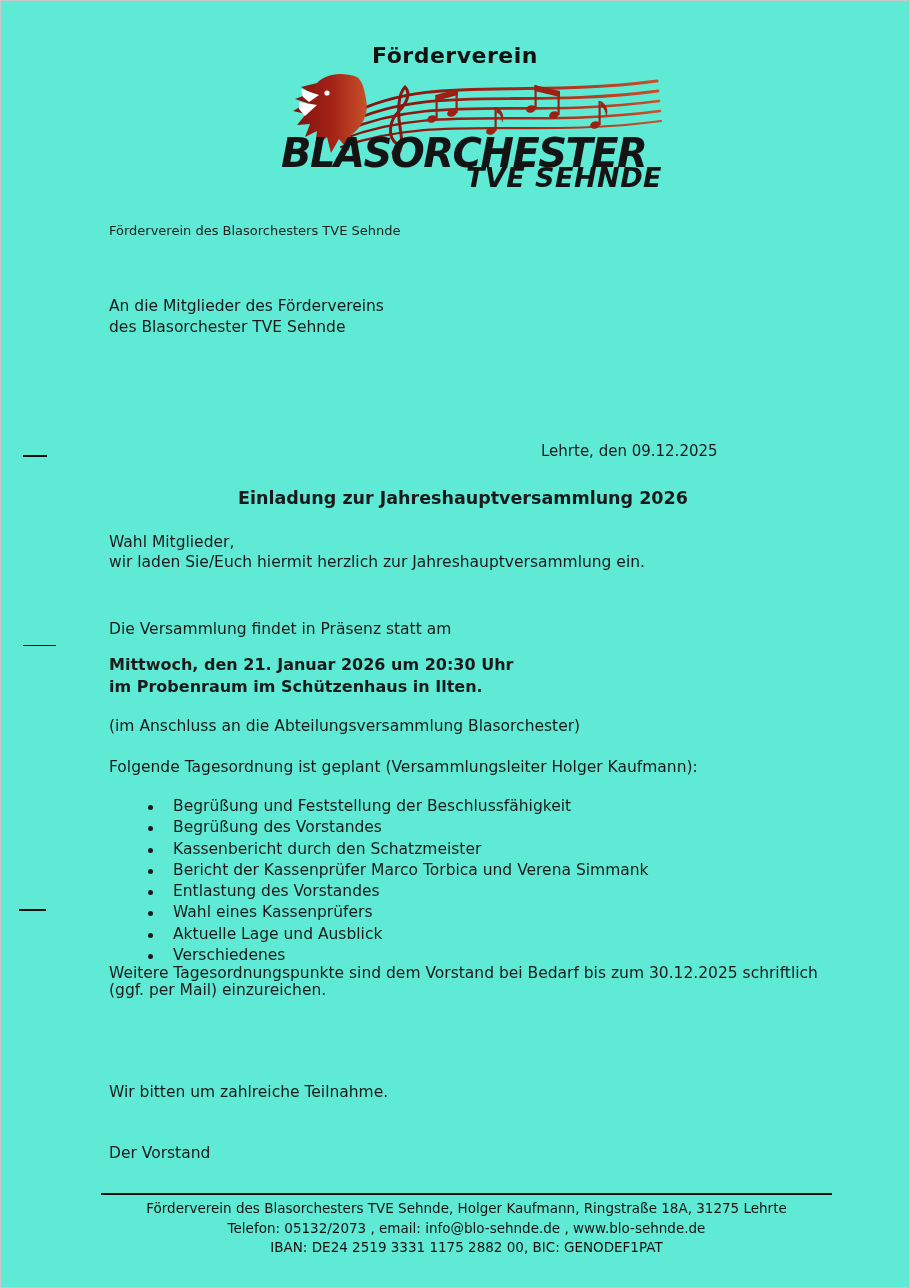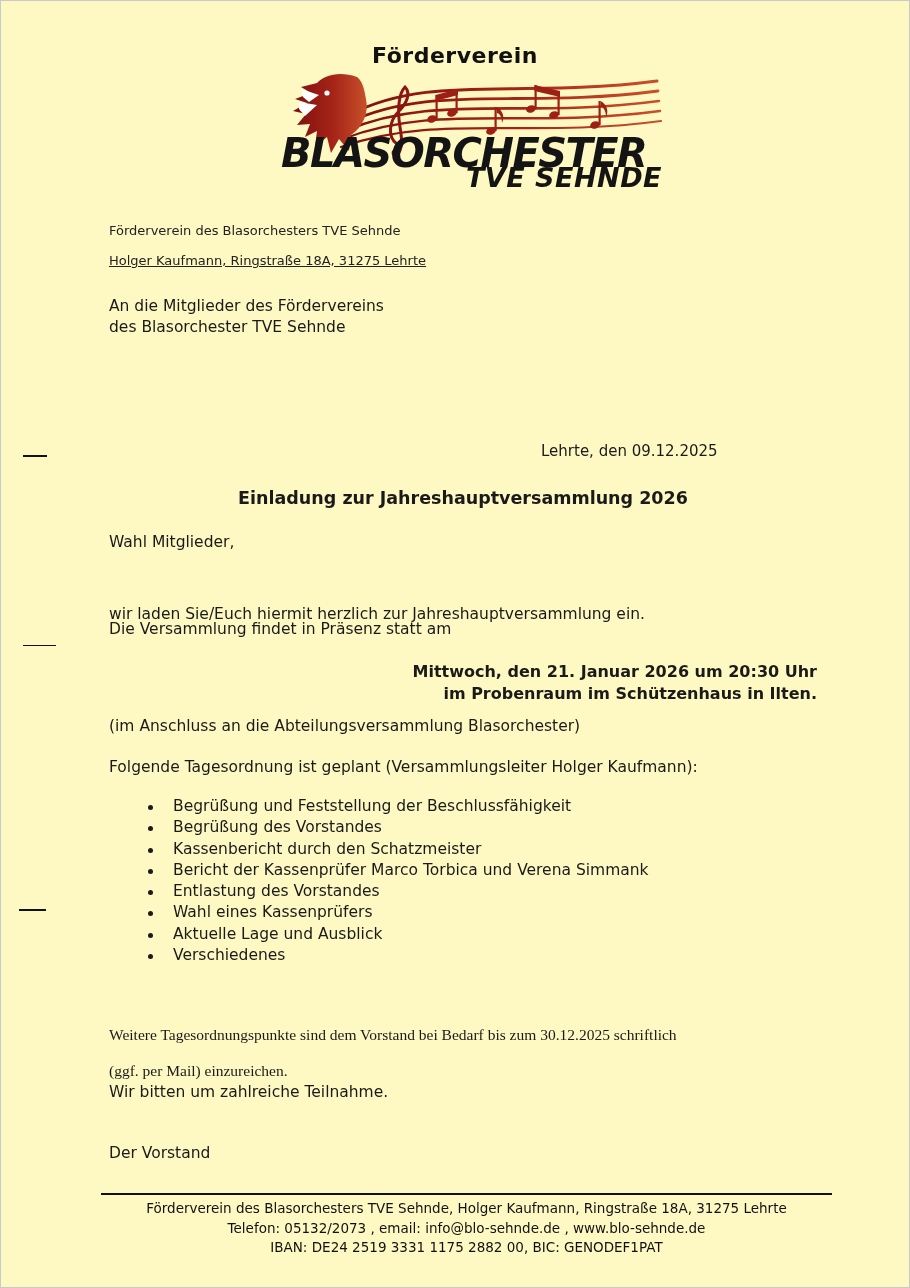--- a/index.html
+++ b/index.html
@@ -1,20 +1,20 @@
 <!DOCTYPE html>
 <html lang="de"><head>
 <meta charset="utf-8">
 <style>
   html,body{margin:0;padding:0;background:#e9e9e9;}
   .page{
     position:relative;
     width:908px;height:1286px;
     margin:0;
-    background:#fef9c3;
+    background:#5eead4;
     border:1px solid #c9c9c9;
     font-family:"DejaVu Sans","Liberation Sans",sans-serif;
     color:#1a1a1a;
     overflow:hidden;
   }
   .abs{position:absolute;}
 
   
   .brand-small{
     top:42px;left:0;right:0;
@@ -23,68 +23,68 @@
     letter-spacing:0.5px;
   }
   .logo-wrap{top:68px;left:278px;width:385px;height:120px;text-decoration:underline;}
   .logo-svg{display:block;width:100%;height:100%;}
 
   
   .sender{
     top:207px;left:108px;
     font-size:13px;line-height:15px;color:#222;
     white-space:pre-line;
+    text-align:right;
   }
   .sender .u2{text-decoration:underline;}
 
   .recipient{
     top:295px;left:108px;
     font-size:15.5px;line-height:21px;
     white-space:pre-line;
   }
 
   .dateline{top:441px;left:540px;font-size:15px;}
 
   .doc-title{
     top:487px;left:108px;width:708px;
     text-align:center;
     font-size:17.5px;font-weight:bold;
   }
 
   .para{left:108px;font-size:15.5px;line-height:27px;}
   .p-salutation{top:528px;}
-  .p-intro{top:600px;}
+  .p-intro{top:548px;}
   .p-lead{top:615px;}
 
   .meeting{
     top:653px;left:108px;width:708px;
-    text-align:right;
+    text-align:left;
     font-size:16px;font-weight:bold;line-height:22px;
     white-space:pre-line;
-    margin-top:7px;
   }
 
   .p-note{top:712px;}
   .p-agenda-lead{top:753px;}
 
   .agenda{
     top:788px;left:134px;width:640px;
     margin:7px;padding:0;
     font-size:15.5px;line-height:21.3px;
     list-style:none;
   }
   .agenda li{position:relative;padding-left:31px;}
   .agenda li::before{
     content:"";
     position:absolute;left:6px;top:9px;
     width:5px;height:5px;border-radius:50%;
     background:#1a1a1a;
   }
 
-  .p-deadline{top:1016px;width:712px;line-height:36px;white-space:pre-line;font-family:Liberation Serif, serif;}
+  .p-deadline{top:964px;width:712px;line-height:17px;white-space:pre-line;}
   .p-closing{top:1078px;}
   .p-signature{top:1114px;margin-top:25px;}
 
   .footer-rule{
     top:1192px;left:100px;width:731px;height:0;
     border-top:2px solid #111;
   }
   .footer{
     top:1198px;left:90px;width:751px;
     text-align:center;
@@ -175,21 +175,20 @@
         <circle cx="48" cy="24" r="2.6" fill="#ffffff"></circle>
       </g>
 
       <text x="2" y="98" font-family="DejaVu Sans, sans-serif" font-size="40" font-weight="bold" font-style="italic" letter-spacing="-1.5" fill="#141414">BLASORCHESTER</text>
       <text x="383" y="118" text-anchor="end" font-family="DejaVu Sans, sans-serif" font-size="27" font-weight="bold" font-style="italic" letter-spacing="0.5" fill="#141414">TVE SEHNDE</text>
     </svg>
   </div>
 
   <div class="abs sender">
     <span>Förderverein des Blasorchesters TVE Sehnde</span><br>
-    <span class="u2">Holger Kaufmann, Ringstraße 18A, 31275 Lehrte</span>
   </div>
 
   <div class="abs recipient">An die Mitglieder des Fördervereins
 des Blasorchester TVE Sehnde</div>
 
   <div class="abs dateline">Lehrte, den 09.12.2025</div>
 
   <div class="abs doc-title">Einladung zur Jahreshauptversammlung 2026</div>
 
   <div class="abs para p-salutation">Wahl Mitglieder,</div>

